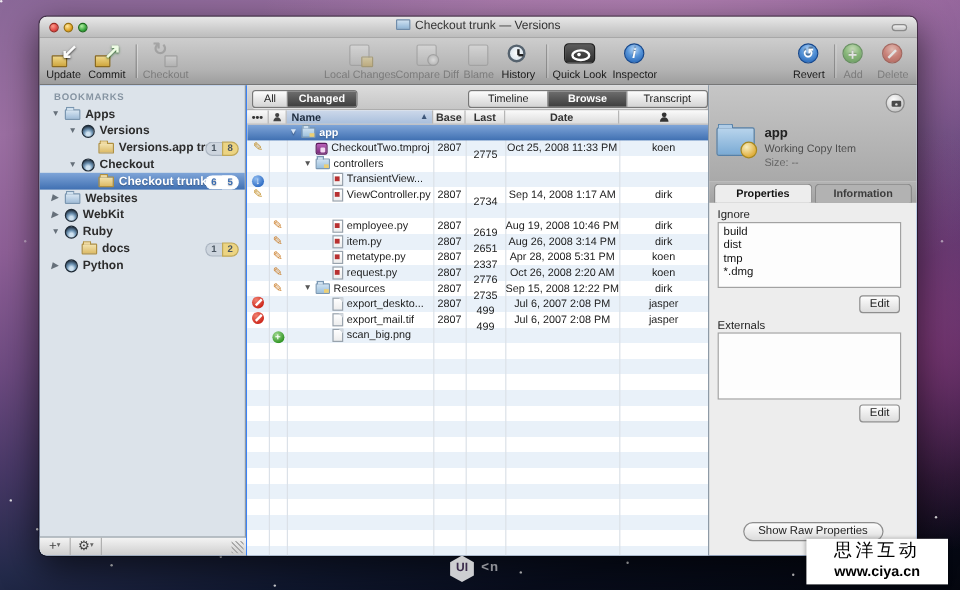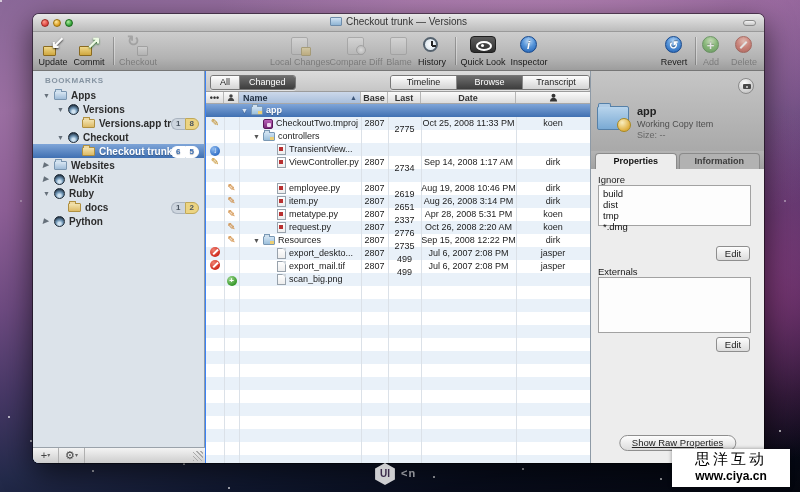--- a/index.html
+++ b/index.html
@@ -85,21 +85,21 @@
   .bbtn{width:26px;height:15px;border-right:1px solid #b0b0b0;font-size:11px;line-height:14px;text-align:center;color:#444;}
   .bbtn .ar{font-size:6px;vertical-align:2px;color:#666;}
   .grip{position:absolute;right:2px;top:3px;width:10px;height:10px;
     background:repeating-linear-gradient(45deg,#aaa 0 1px,transparent 1px 3px);}
   
   .main{position:absolute;left:173px;top:0;width:384px;height:100%;background:#fff;}
   .listtop{position:absolute;left:0;top:0;width:100%;height:21px;background:linear-gradient(#dcdcdc,#c6c6c6);border-bottom:1px solid #9c9c9c;}
   .segwrap{position:absolute;top:4px;display:flex;border:1px solid #777;border-radius:3px;overflow:hidden;box-shadow:0 1px 0 rgba(255,255,255,.5);}
   .seg{font-size:9px;line-height:13px;padding:0 9px;background:linear-gradient(#fdfdfd,#d4d4d4);color:#222;border-right:1px solid #888;}
   .seg:last-child{border-right:none;}
-  .seg.dark{background:linear-gradient(#6e6e6e,#3d3d3d);color:#fff;}
+  .seg.dark{background:linear-gradient(#6e6e6e,#3d3d3d);color:#fff;font-weight:bold;}
   .segwrap.views .seg{width:66px;padding:0;text-align:center;}
   
   .thead{position:absolute;left:0;top:21px;width:100%;height:12px;display:flex;
     background:linear-gradient(#fafafa,#dcdcdc);border-bottom:1px solid #a8a8a8;font-size:9px;font-weight:bold;color:#333;}
   .hc{border-right:1px solid #b6b6b6;line-height:12px;text-align:center;overflow:hidden;}
   .hc.hname{background:linear-gradient(#ccd8ea,#a9bfdc);text-align:left;padding-left:4px;position:relative;color:#1c2a3c;}
   .hc .sort{position:absolute;right:3px;top:0;font-size:7px;color:#3c5578;}
   .w1{width:18px;}.w2{width:15px;}.wname{width:122px;}.wbase{width:27px;}.wlast{width:33px;}.wdate{width:95px;}.wauth{width:74px;border-right:none;}
   .tbody{position:absolute;left:0;top:33px;width:100%;bottom:0;overflow:hidden;
     background:repeating-linear-gradient(to bottom,#fff 0 13px,#e9f1f9 13px 26px);}
@@ -148,21 +148,21 @@
   .rpcirc::before{content:'';position:absolute;left:3.5px;top:5px;width:8px;height:5px;background:#4a4a4a;border-radius:1px;}
   .rpcirc::after{content:'';position:absolute;left:6.5px;top:6.5px;width:2px;height:2px;border-radius:50%;background:#ddd;}
   .rptabs{position:absolute;left:0;top:80px;width:100%;height:18px;background:linear-gradient(#b4b4b4,#a2a2a2);display:flex;padding:2px 4px 0 4px;gap:2px;}
   .rtab{flex:1;font-size:9px;font-weight:bold;text-align:center;line-height:15px;border:1px solid #8a8a8a;border-bottom:none;border-radius:4px 4px 0 0;background:#b2b2b2;color:#3c3c3c;}
   .rtab.on{background:#ededed;color:#111;}
   .rpbody{position:absolute;left:0;top:98px;width:100%;bottom:0;font-size:9px;color:#222;}
   .rlabel{position:absolute;left:7px;font-size:9.5px;color:#222;}
   .rbox{position:absolute;left:7px;width:153px;background:#fdfdfd;border:1px solid #a2a2a2;padding:2px 4px;white-space:pre-line;line-height:11px;font-size:9.5px;color:#111;}
   .editbtn{position:absolute;right:14px;width:34px;height:15px;background:linear-gradient(#fdfdfd,#dcdcdc);border:1px solid #8e8e8e;border-radius:3px;font-size:9.5px;text-align:center;line-height:13px;color:#222;}
   .rawbtn{position:absolute;left:50%;transform:translateX(-50%);bottom:12px;padding:0 12px;height:16px;
-    background:linear-gradient(#fdfdfd,#dcdcdc);border:1px solid #8e8e8e;border-radius:8px;font-size:9.5px;line-height:14px;color:#222;white-space:nowrap;text-decoration:underline;}
+    background:linear-gradient(#fdfdfd,#dcdcdc);border:1px solid #8e8e8e;border-radius:8px;font-size:9.5px;line-height:14px;color:#222;white-space:nowrap;}
   
   .wmlogo{position:absolute;left:374px;top:463px;width:22px;height:22px;color:#3a2a4a;
     background:rgba(255,255,255,.8);clip-path:polygon(50% 0,95% 25%,95% 75%,50% 100%,5% 75%,5% 25%);
     font-size:10px;font-weight:bold;text-align:center;line-height:22px;}
   .wmlogo2{position:absolute;left:401px;top:467px;color:rgba(255,255,255,.55);font-size:11px;font-weight:bold;letter-spacing:1px;}
   .ciya{position:absolute;left:672px;top:449px;width:118px;height:38px;background:#fff;color:#000;text-align:center;box-shadow:0 0 4px rgba(0,0,0,.4);}
   .ciya .l1{font-size:15px;font-weight:normal;letter-spacing:3px;line-height:20px;}
   .ciya .l2{font-size:12px;font-weight:bold;line-height:14px;}
 </style>
 </head>
@@ -556,21 +556,21 @@
           <div class="rpt2">Working Copy Item</div>
           <div class="rpt3">Size: --</div>
           <div class="rpcirc"></div>
         </div>
         <div class="rptabs">
           <div class="rtab on">Properties</div>
           <div class="rtab">Information</div>
         </div>
         <div class="rpbody">
           <div class="rlabel" style="top:5px">Ignore</div>
-          <div class="rbox" style="top:16px;height:41px">build
+          <div class="rbox" style="top:16px;height:55px">build
 dist
 tmp
 *.dmg</div>
           <div class="editbtn" style="top:77px">Edit</div>
           <div class="rlabel" style="top:97px">Externals</div>
           <div class="rbox" style="top:108px;height:56px"></div>
           <div class="editbtn" style="top:168px">Edit</div>
           <div class="rawbtn">Show Raw Properties</div>
         </div>
       </div>

